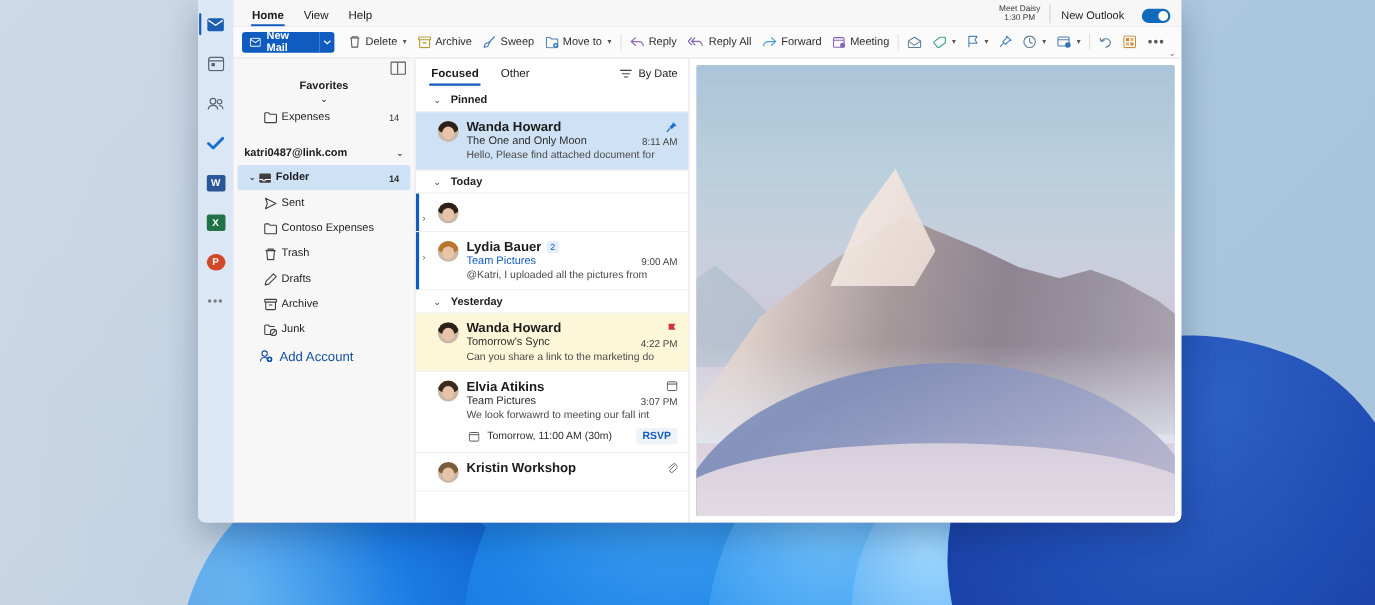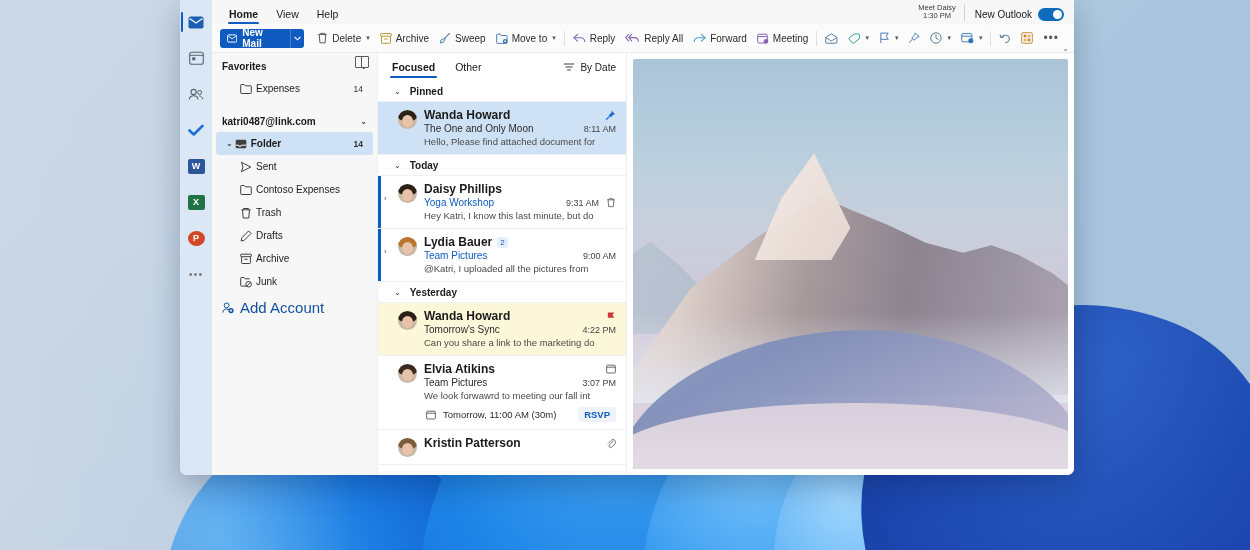--- a/index.html
+++ b/index.html
@@ -54,21 +54,21 @@
 
   
   #tabrow{height:24px;background:#f7f7f7;display:flex;align-items:flex-end;padding:0 0 0 8px;}
   .tab{font-size:10.5px;color:#1b1b1b;padding:2px 9px 4px 9px;position:relative;cursor:default;}
   .tab.active{font-weight:bold;}
   .tab.active::after{content:"";position:absolute;left:8px;right:8px;bottom:0;height:2px;
      background:#0f5bbf;border-radius:2px;}
   #tabrow .spacer{flex:1;}
   #meet{font-size:7.5px;color:#3a3a3a;line-height:1.15;text-align:center;padding-right:8px;
         border-right:1px solid #d3d3d3;margin-bottom:3px;}
-  #newoutlook{display:flex;align-items:center;gap:6px;padding:0 10px 3px 10px;}
+  #newoutlook{display:flex;align-items:center;gap:16px;padding:0 10px 3px 10px;}
   #newoutlook .lbl{font-size:10px;color:#1b1b1b;}
   .toggle{width:26px;height:13px;border-radius:7px;background:#0f6cbd;position:relative;}
   .toggle .knob{position:absolute;top:2px;right:2px;width:9px;height:9px;border-radius:50%;background:#fff;}
 
   
   #cmdbar{height:28px;background:#fbfbfb;display:flex;align-items:center;padding:0 10px 0 8px;
           border-bottom:1px solid #ececec;gap:0;position:relative;}
   .newmail{display:flex;align-items:center;height:19px;background:#0f5bbf;color:#fff;
            border-radius:3px;overflow:hidden;margin-right:8px;}
   .newmail .body{display:flex;align-items:center;gap:5px;padding:0 8px 0 7px;font-size:10px;font-weight:bold;}
@@ -94,22 +94,22 @@
   .fgroup .gname{flex:1;}
   .fgroup .chev{font-size:8px;color:#333;}
   .frow{display:flex;align-items:center;height:23px;font-size:10px;color:#1b1b1b;
         padding-left:24px;padding-right:10px;gap:4px;cursor:default;border-radius:3px;
         margin:0 4px;}
   .frow.sel{background:#cfe1f5;font-weight:bold;padding-left:10px;}
   .frow .nm{flex:1;white-space:nowrap;overflow:hidden;}
   .frow .cnt{font-size:8.5px;color:#333;}
   .frow .ic{width:12px;height:12px;flex:0 0 12px;}
   .frow .exp{font-size:8px;color:#333;margin-right:-2px;}
-  #addacct{display:flex;align-items:center;gap:6px;font-size:15px;color:#11519e;
-           padding:6px 0 0 10px;cursor:default;}
+  #addacct{display:flex;align-items:center;gap:6px;font-size:12px;color:#11519e;
+           padding:6px 0 0 24px;cursor:default;}
 
   
   #msglist{width:248px;flex:0 0 248px;background:#fff;border-left:1px solid #ededed;
            display:flex;flex-direction:column;min-height:0;}
   #listhdr{height:28px;display:flex;align-items:center;padding:0 10px 0 12px;gap:0;}
   .pivot{font-size:10.5px;color:#1b1b1b;padding:4px 2px 5px 2px;margin-right:16px;position:relative;cursor:default;}
   .pivot.active{font-weight:bold;}
   .pivot.active::after{content:"";position:absolute;left:0;right:0;bottom:0;height:2px;background:#0f5bbf;border-radius:2px;}
   #listhdr .sp{flex:1;}
   #sortby{display:flex;align-items:center;gap:5px;font-size:10px;color:#1b1b1b;cursor:default;}
@@ -390,21 +390,21 @@
         <span class="chev-end">⌄</span>
       </div>
 
       <div id="content">
 
         <div id="folders">
           <div id="panebtn">
               <i></i>
             </div>
 
-          <div class="fgroup" style="">
+          <div class="fgroup" style="margin-top:18px;flex-direction:column;">
             <span class="gname">Favorites</span>
             <span class="chev">⌄</span>
           </div>
 
           <div class="frow">
             <svg class="ic" viewBox="0 0 12 12">
                 <path d="M0.7 9.8V2.2a.7.7 0 0 1 .7-.7h2.8l1.1 1.3h5.3a.7.7 0 0 1 .7.7v6.3a.7.7 0 0 1-.7.7H1.4a.7.7 0 0 1-.7-.7z" fill="none" stroke="#3f3f3f" stroke-width="1"></path>
               </svg>
             <span class="nm">Expenses</span>
             <span class="cnt">14</span>
@@ -535,35 +535,20 @@
               <span>Today</span>
             </div>
 
             <div class="mrow">
               <span class="unread"></span>
               <span class="twisty">›</span>
               <span class="avatar">
                   <span class="hair" style="background:#2b2119;"></span>
                   <span class="face"></span>
                 </span>
-              <div class="mbody">
-                <div class="l1">
-                  <span class="sender">Daisy Phillips</span>
-                </div>
-                <div class="l2">
-                  <span class="subject">Yoga Workshop</span>
-                  <span class="time">9:31 AM</span>
-                  <span class="rowicon">
-                    <svg width="10" height="11" viewBox="0 0 12 12">
-                        <path d="M1.4 2.8h9.2M3.6 2.8V1.5h4.8v1.3M2.5 2.8l.7 8.2h5.6l.7-8.2" fill="none" stroke="#5d5d5d" stroke-width="1" stroke-linejoin="round"></path>
-                      </svg>
-                  </span>
-                </div>
-                <div class="preview">Hey Katri, I know this last minute, but do</div>
-              </div>
             </div>
 
             <div class="mrow">
               <span class="unread"></span>
               <span class="twisty">›</span>
               <span class="avatar">
                   <span class="hair" style="background:#b8752f;"></span>
                   <span class="face"></span>
                 </span>
               <div class="mbody">
@@ -642,21 +627,21 @@
             </div>
 
             <div class="mrow">
               <span class="twisty"></span>
               <span class="avatar">
                   <span class="hair" style="background:#7a5b3a;"></span>
                   <span class="face"></span>
                 </span>
               <div class="mbody">
                 <div class="l1">
-                  <span class="sender">Kristin Patterson</span>
+                  <span class="sender">Kristin Workshop</span>
                   <span class="sp"></span>
                   <span class="rowicon">
                     <svg width="10" height="11" viewBox="0 0 12 12">
                         <path d="M8.6 3.2 L4.2 7.6a1.9 1.9 0 0 0 2.7 2.7L10.6 6.6a3.1 3.1 0 0 0-4.4-4.4L2.6 5.8" fill="none" stroke="#5d5d5d" stroke-width="1" stroke-linecap="round"></path>
                       </svg>
                   </span>
                 </div>
               </div>
             </div>
 

